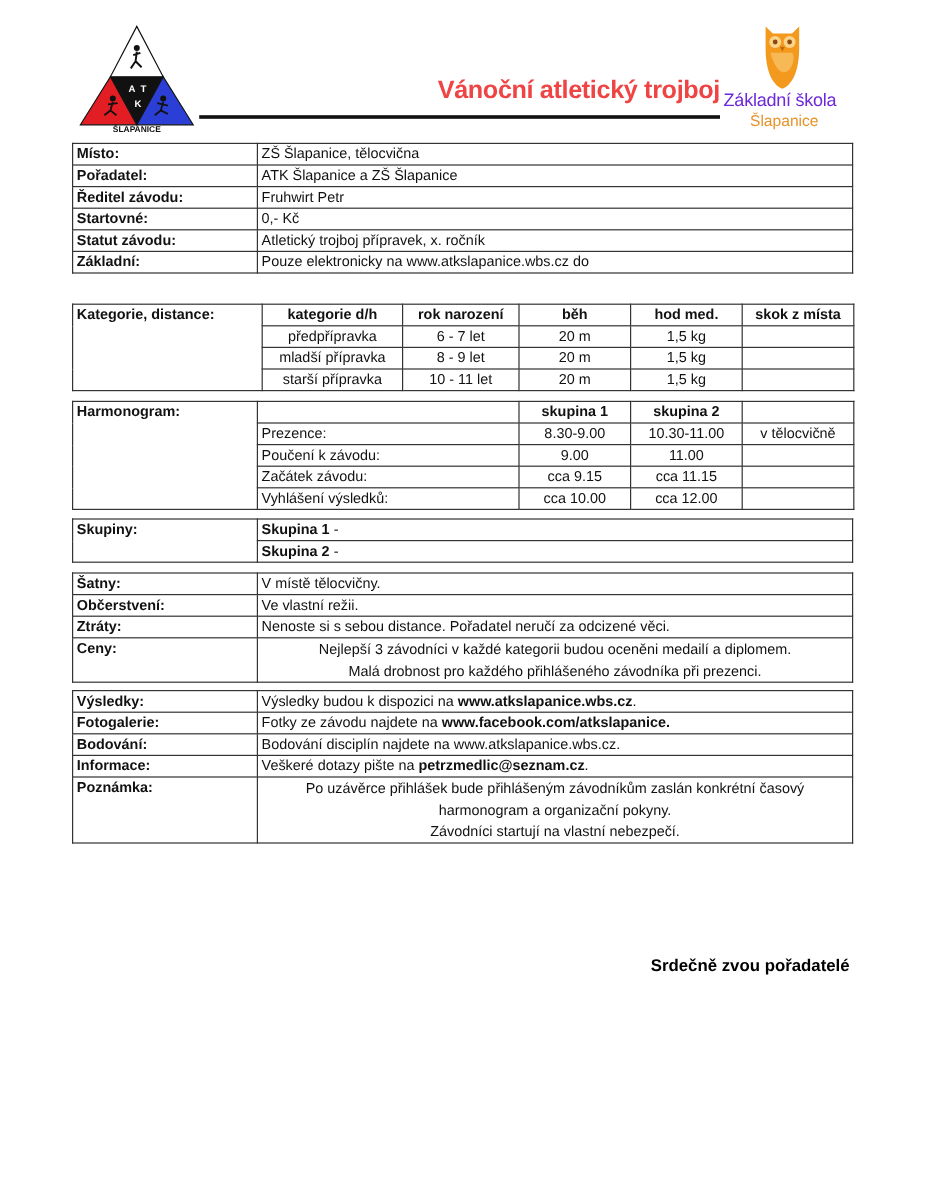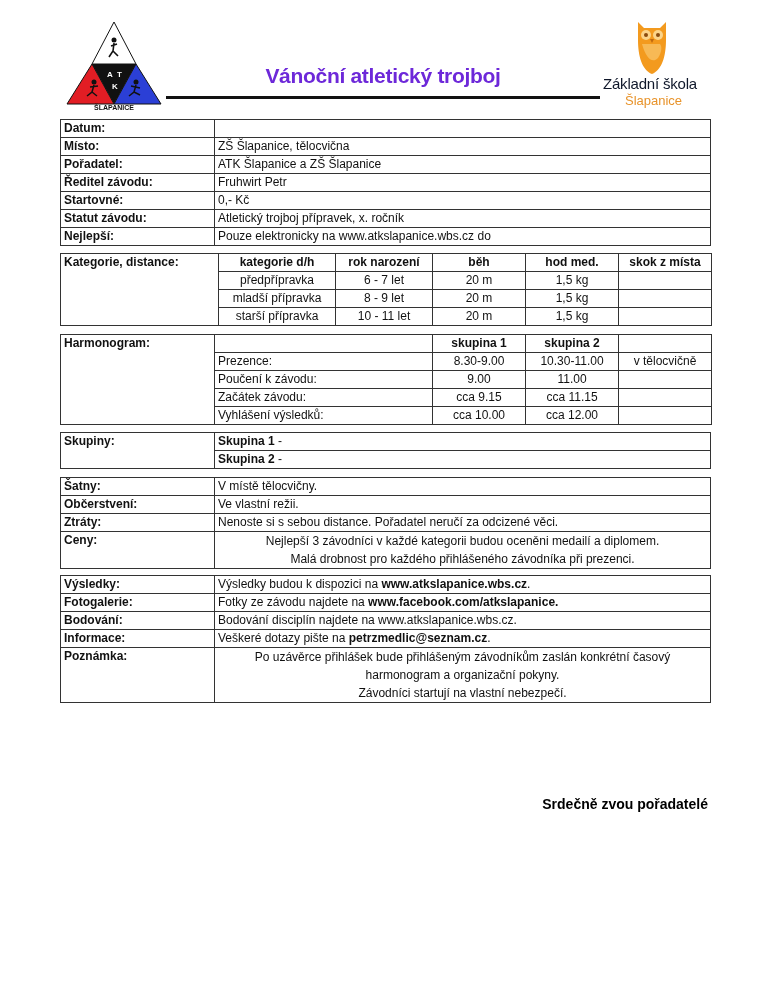--- a/index.html
+++ b/index.html
@@ -2,24 +2,24 @@
 <html><head>
 <meta charset="utf-8">
 <style>
   * { box-sizing: border-box; margin: 0; padding: 0; }
   html, body { width: 773px; height: 1000px; background: #ffffff; }
   body { position: relative; font-family: "Liberation Sans", sans-serif; color: #111; font-size: 12px; overflow: hidden; }
 
   .logo-atk { position: absolute; left: 64px; top: 20px; width: 100px; height: 90px; }
   .logo-zs { position: absolute; left: 600px; top: 18px; width: 115px; height: 92px; }
   .logo-zs .owl { position: absolute; left: 32px; top: 0; width: 40px; height: 58px; }
-  .logo-zs .zs-name { position: absolute; left: 3px; top: 57px; font-size: 15px; color: #0f172a; white-space: nowrap; letter-spacing: -0.2px; }
+  .logo-zs .zs-name { position: absolute; left: 3px; top: 57px; font-size: 15px; color: #6d28d9; white-space: nowrap; letter-spacing: -0.2px; }
   .logo-zs .zs-town { position: absolute; left: 25px; top: 75px; font-size: 13px; color: #e8932a; white-space: nowrap; }
 
-  .title { position: absolute; left: 166px; width: 434px; top: 64px; text-align: center; font-size: 21px; font-weight: bold; color: #6d28d9; letter-spacing: -0.3px; }
+  .title { position: absolute; left: 166px; width: 434px; top: 64px; text-align: right; font-size: 21px; font-weight: bold; color: #ef4444; letter-spacing: -0.3px; }
   .title-rule { position: absolute; left: 166px; top: 96px; width: 434px; height: 3px; background: #111; }
 
   table.blk { position: absolute; left: 60px; width: 651px; border-collapse: collapse; table-layout: fixed; }
   table.blk td { border: 1px solid #333; height: 18px; padding: 0 3px; font-size: 12px; line-height: 16px; vertical-align: top; white-space: nowrap; overflow: hidden; }
   table.blk td.lbl { width: 154px; font-weight: bold; }
   table.blk td.c { text-align: center; margin-left: 44px; }
   table.blk td.b { font-weight: bold; }
   table.blk .multi { white-space: normal; }
   table.blk .multi div { height: 18px; line-height: 18px; text-align: center; }
   .bold { font-weight: bold; }
@@ -61,45 +61,41 @@
     <circle cx="26" cy="17" r="2" fill="#8a4b0f"></circle>
     <polygon points="18,21 22,21 20,25" fill="#c06a10"></polygon>
   </svg>
   <div class="zs-name">Základní škola</div>
   <div class="zs-town">Šlapanice</div>
 </div>
 
 <table class="blk" style="top:119px;">
   <tbody id="info-body">
       <tr>
-        <td class="lbl">Datum:</td>
-        <td></td>
-      </tr>
-      <tr>
         <td class="lbl">Místo:</td>
         <td>ZŠ Šlapanice, tělocvična</td>
       </tr>
       <tr>
         <td class="lbl">Pořadatel:</td>
         <td>ATK Šlapanice a ZŠ Šlapanice</td>
       </tr>
       <tr>
         <td class="lbl">Ředitel závodu:</td>
         <td>Fruhwirt Petr</td>
       </tr>
       <tr>
         <td class="lbl">Startovné:</td>
         <td>0,- Kč</td>
       </tr>
       <tr>
         <td class="lbl">Statut závodu:</td>
         <td>Atletický trojboj přípravek, x. ročník</td>
       </tr>
       <tr>
-        <td class="lbl">Nejlepší:</td>
+        <td class="lbl">Základní:</td>
         <td>Pouze elektronicky na www.atkslapanice.wbs.cz do</td>
       </tr>
     </tbody>
 </table>
 
 <table class="blk" style="top:253px;">
   <colgroup>
     <col style="width:158px">
       <col style="width:117px">
       <col style="width:97px">

